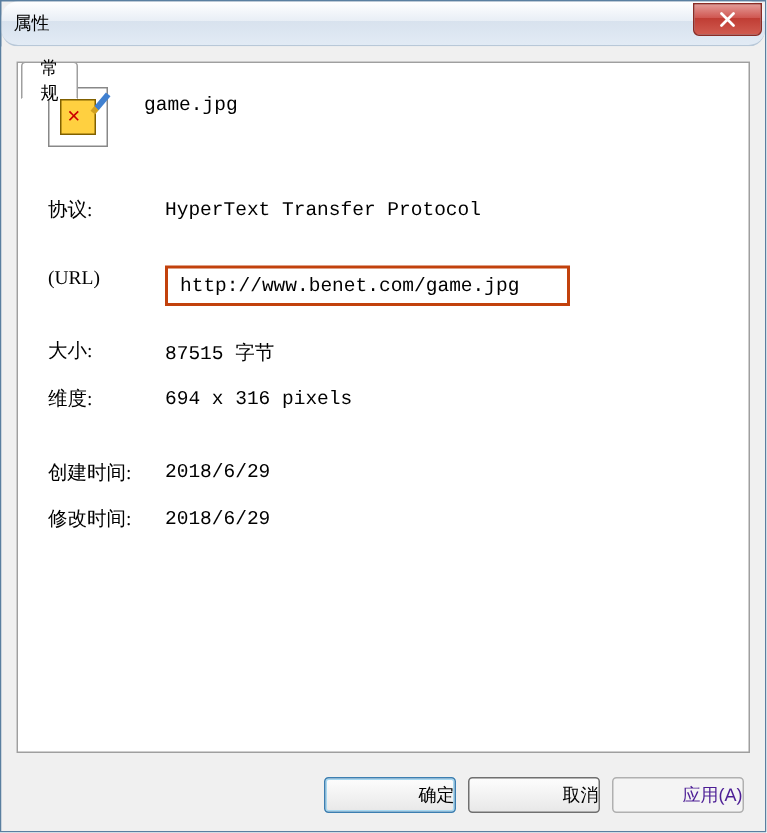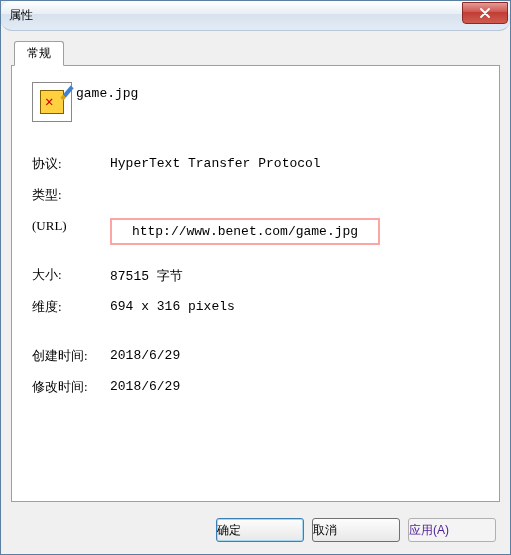--- a/index.html
+++ b/index.html
@@ -42,21 +42,21 @@
     align-items: center;
     justify-content: center;
     color: #fff;
   }
   .close-btn svg { display: block; }
   .content-area {
     flex: 1;
     padding: 10px 10px 6px 10px;
     background: #f0f0f0;
     display: flex;
-    flex-direction: column;
+    flex-direction: row;
   }
   .tab-strip {
     position: relative;
     height: 24px;
     z-index: 2;
   }
   .tab {
     position: absolute;
     left: 3px;
     top: 0;
@@ -75,21 +75,21 @@
     background: #fff;
     border: 1px solid #9f9f9f;
     padding: 16px 20px 10px 20px;
     font-family: "SimSun", "Courier New", monospace;
     font-size: 13px;
     color: #000;
   }
   .header-row {
     display: flex;
     align-items: flex-start;
-    gap: 4px;
+    gap: 24px;
     margin-bottom: 34px;
   }
   .file-icon {
     width: 40px;
     height: 40px;
     border: 1px solid #888;
     background: #fff;
     display: flex;
     align-items: center;
     justify-content: center;
@@ -125,44 +125,43 @@
     align-items: flex-start;
   }
   .prop-label {
     width: 78px;
     flex-shrink: 0;
     line-height: 1.3;
     font-family: Liberation Serif, serif;
   }
   .prop-value { flex: 1; }
   .url-box {
-    border: 2px solid #fca5a5;
+    border: 2px solid #c2410c;
     padding: 4px 8px;
     display: inline-block;
     min-width: 270px;
-    text-align: center;
   }
   .gap-sm { height: 8px; }
   .gap-md { height: 18px; }
   .button-row {
     padding: 10px 14px 12px 0;
     display: flex;
     justify-content: flex-end;
     gap: 8px;
     background: #f0f0f0;
   }
   .btn {
     min-width: 88px;
     height: 24px;
     border: 1px solid #707070;
     border-radius: 3px;
     background: linear-gradient(to bottom, #fdfdfd 0%, #e8e8e8 100%);
     display: flex;
     align-items: center;
-    justify-content: flex-start;
+    justify-content: flex-end;
     font-size: 12px;
     font-family: "Microsoft YaHei", "SimSun", sans-serif;
   }
   .btn.default {
     border-color: #3c7fb1;
     box-shadow: 0 0 0 1px #a8d8f0 inset;
   }
   .btn.disabled {
     color: #4c1d95;
     border-color: #b0b0b0;
@@ -196,21 +195,20 @@
         </div>
         <div class="filename">game.jpg</div>
       </div>
 
       <div class="prop-row">
         <div class="prop-label">协议:</div>
         <div class="prop-value">HyperText Transfer Protocol</div>
       </div>
 
       <div class="prop-row">
-        <div class="prop-label">类型:</div>
       </div>
 
       <div class="prop-row">
         <div class="prop-label">
           <div>(URL)</div>
         </div>
         <div class="prop-value">
           <div class="url-box">
             <span>http://www.benet.com/game.jpg</span>
           </div>

